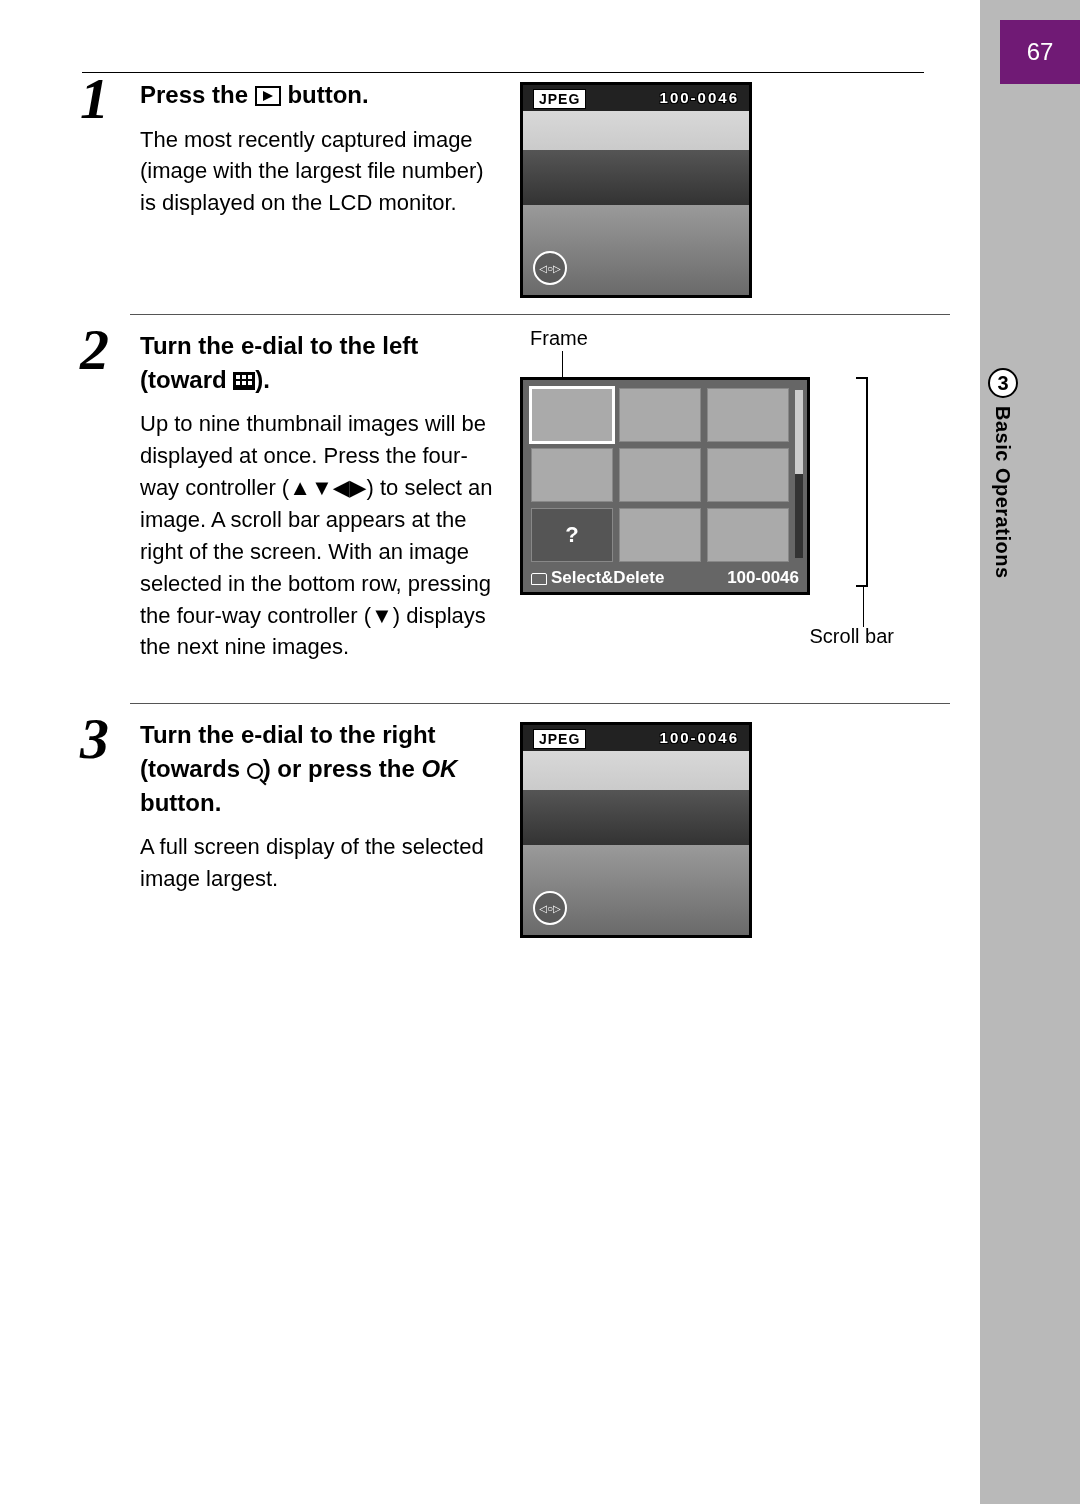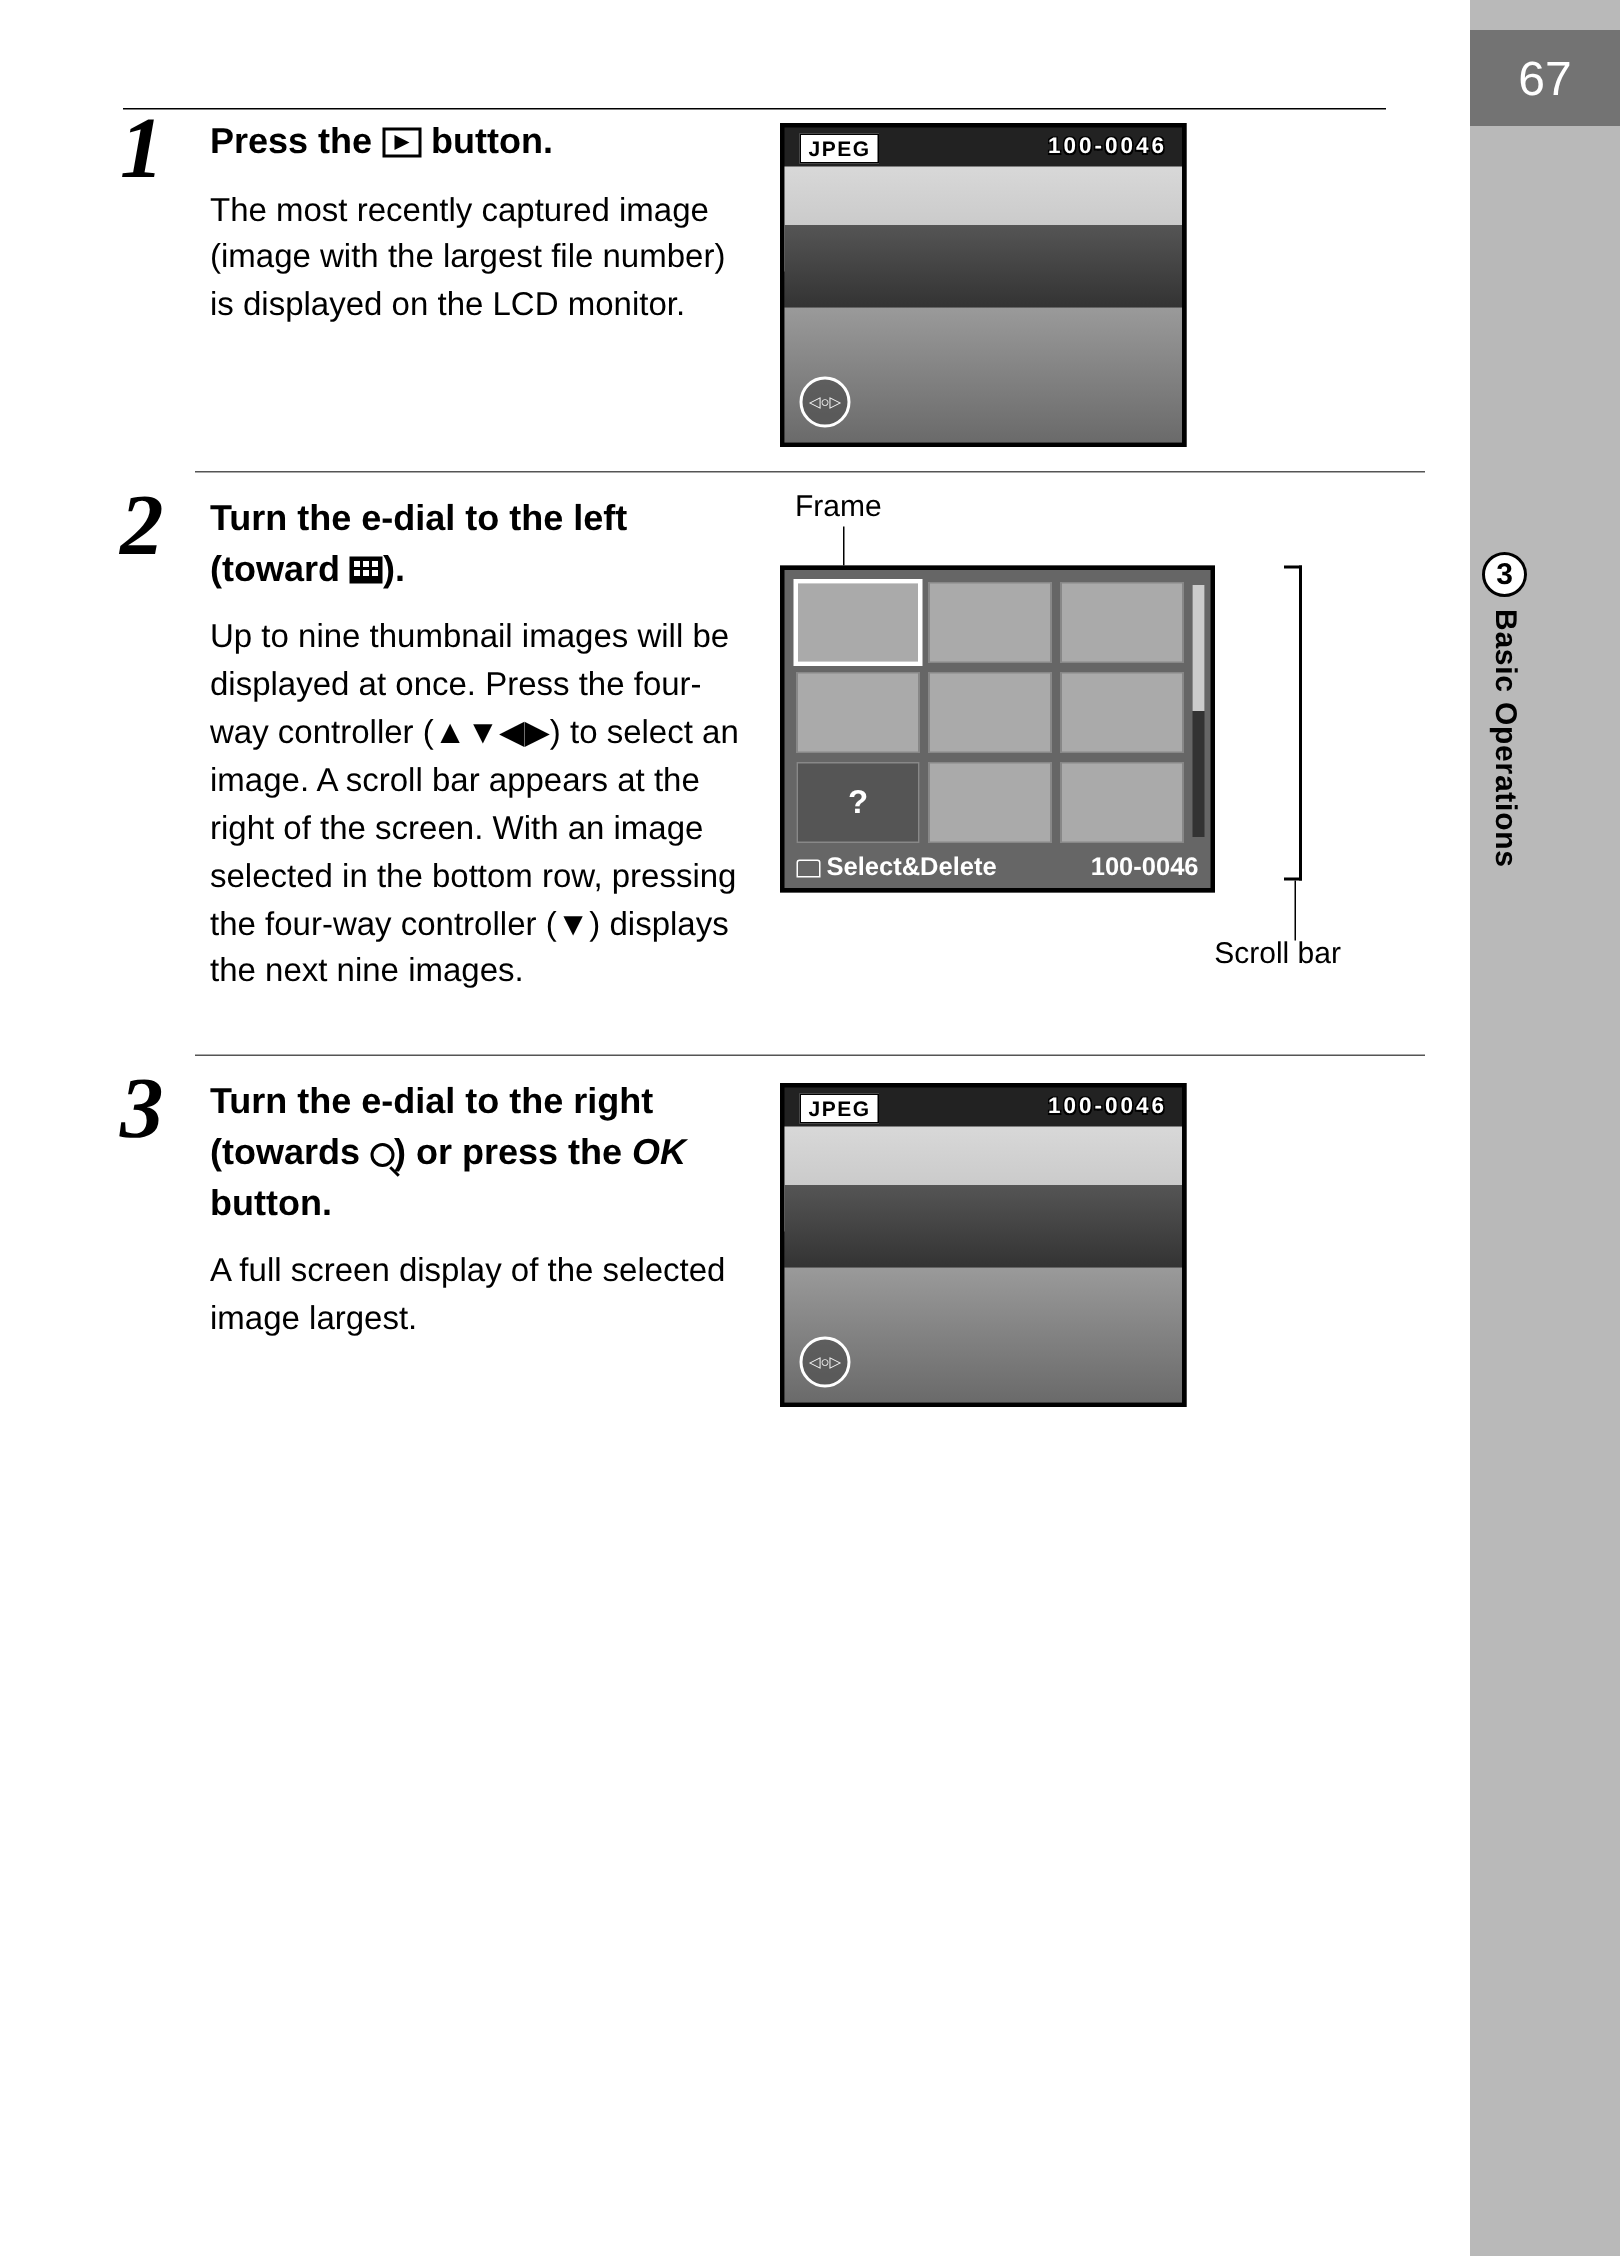--- a/index.html
+++ b/index.html
@@ -1,19 +1,19 @@
 <!DOCTYPE html>
 <html><head>
 <meta charset="utf-8">
 <style>
   * { box-sizing: border-box; margin: 0; padding: 0; }
   body { font-family: Arial, Helvetica, sans-serif; background: #fff; width: 1080px; height: 1504px; position: relative; overflow: hidden; }
   .page { width: 1080px; height: 1504px; position: relative; }
   .right-bar { position: absolute; right: 0; top: 0; width: 100px; height: 1504px; background: #b9b9b9; }
-  .page-number-box { position: absolute; top: 20px; right: 0; width: 100px; height: 64px; background: #737373; color: #fff; font-size: 32px; display: flex; align-items: center; justify-content: center; }
+  .page-number-box { position: absolute; top: 20px; right: 0; width: 80px; height: 64px; background: #701a75; color: #fff; font-size: 24px; display: flex; align-items: center; justify-content: center; }
   .section-circle { position: absolute; top: 368px; right: 62px; width: 30px; height: 30px; border: 2.5px solid #000; border-radius: 50%; background:#fff; display: flex; align-items: center; justify-content: center; font-size: 20px; font-weight: bold; }
   .section-label-v { position: absolute; top: 406px; right: 66px; width: 26px; height: 220px; font-size: 20px; font-weight: bold; writing-mode: vertical-rl; text-orientation: mixed; letter-spacing: 0.5px; }
   .content { position: absolute; left: 80px; top: 60px; width: 870px; }
   .hr-top { position: absolute; left: 82px; top: 72px; width: 842px; height: 0; border-top: 1.5px solid #000; }
   .step { position: relative; margin-bottom: 10px; }
   .step-num { font-family: "Brush Script MT", "Lucida Handwriting", cursive; font-size: 58px; font-weight: bold; font-style: italic; position: absolute; left: 0; top: -8px; line-height: 1; }
   .step-body { margin-left: 60px; }
   .step-title { font-size: 24px; font-weight: bold; line-height: 1.4; margin-bottom: 12px; }
   .step-text { font-size: 22px; line-height: 1.45; margin-bottom: 10px; max-width: 420px; }
   .step-row { display: flex; gap: 20px; }
@@ -21,21 +21,21 @@
   .step-right { flex: 0 0 330px; }
   .hr-step { border: 0; border-top: 1px solid #555; margin: 16px 0 14px 50px; width: 820px; }
   .play-icon-box { display: inline-block; border: 2px solid #000; width: 26px; height: 20px; position: relative; vertical-align: -3px; }
   .play-icon-box::after { content: ""; position: absolute; left: 6px; top: 3px; border-left: 10px solid #000; border-top: 5px solid transparent; border-bottom: 5px solid transparent; }
   .thumb-icon { display:inline-block; width: 22px; height: 18px; background: #000; position: relative; vertical-align: -2px; }
   .thumb-icon::before { content:""; position:absolute; left:3px; top:3px; width:4px; height:4px; background:#fff; box-shadow: 6px 0 #fff, 12px 0 #fff, 0 6px #fff, 6px 6px #fff, 12px 6px #fff; }
   .mag-icon { display:inline-block; width:16px; height:16px; border:2px solid #000; border-radius:50%; position:relative; vertical-align:-2px; }
   .mag-icon::after { content:""; position:absolute; right:-6px; bottom:-6px; width:8px; height:2px; background:#000; transform:rotate(45deg); }
   .ok-text { font-weight: bold; font-style: italic; }
   
-  .lcd { width: 271px; height: 216px; border: 3px solid #000; background: #222; position: relative; color: #fff; font-size: 14px; }
+  .lcd { width: 232px; height: 216px; border: 3px solid #000; background: #222; position: relative; color: #fff; font-size: 14px; }
   .lcd-top-row { position: absolute; top: 4px; left: 0; right: 0; display: flex; justify-content: space-between; padding: 0 10px; font-weight: bold; }
   .lcd-jpeg { background: #fff; color: #000; padding: 1px 5px; font-size: 14px; border: 1px solid #000; letter-spacing: 1px; }
   .lcd-num { color: #fff; text-shadow: 1px 1px 0 #000, -1px -1px 0 #000, 1px -1px 0 #000, -1px 1px 0 #000; font-size: 15px; letter-spacing: 2px; }
   .lcd-sky { position:absolute; top:26px; left:0; right:0; height:70px; background: linear-gradient(#d8d8d8,#c0c0c0); }
   .lcd-trees { position:absolute; top:65px; left:0; right:0; height:55px; background: linear-gradient(#555,#333); }
   .lcd-ground { position:absolute; bottom:0; left:0; right:0; height:90px; background: linear-gradient(#9a9a9a,#6a6a6a); }
   .lcd-circle { position:absolute; left:10px; bottom:10px; width:34px; height:34px; border:2px solid #fff; border-radius:50%; background:rgba(80,80,80,0.7); display:flex; align-items:center; justify-content:center; font-size:14px; }
   .lcd-circle::before { content:"◁○▷"; font-size:10px; color:#fff; }
   
   .lcd-grid { width: 290px; height: 218px; border: 3px solid #000; background: #666; position: relative; }

